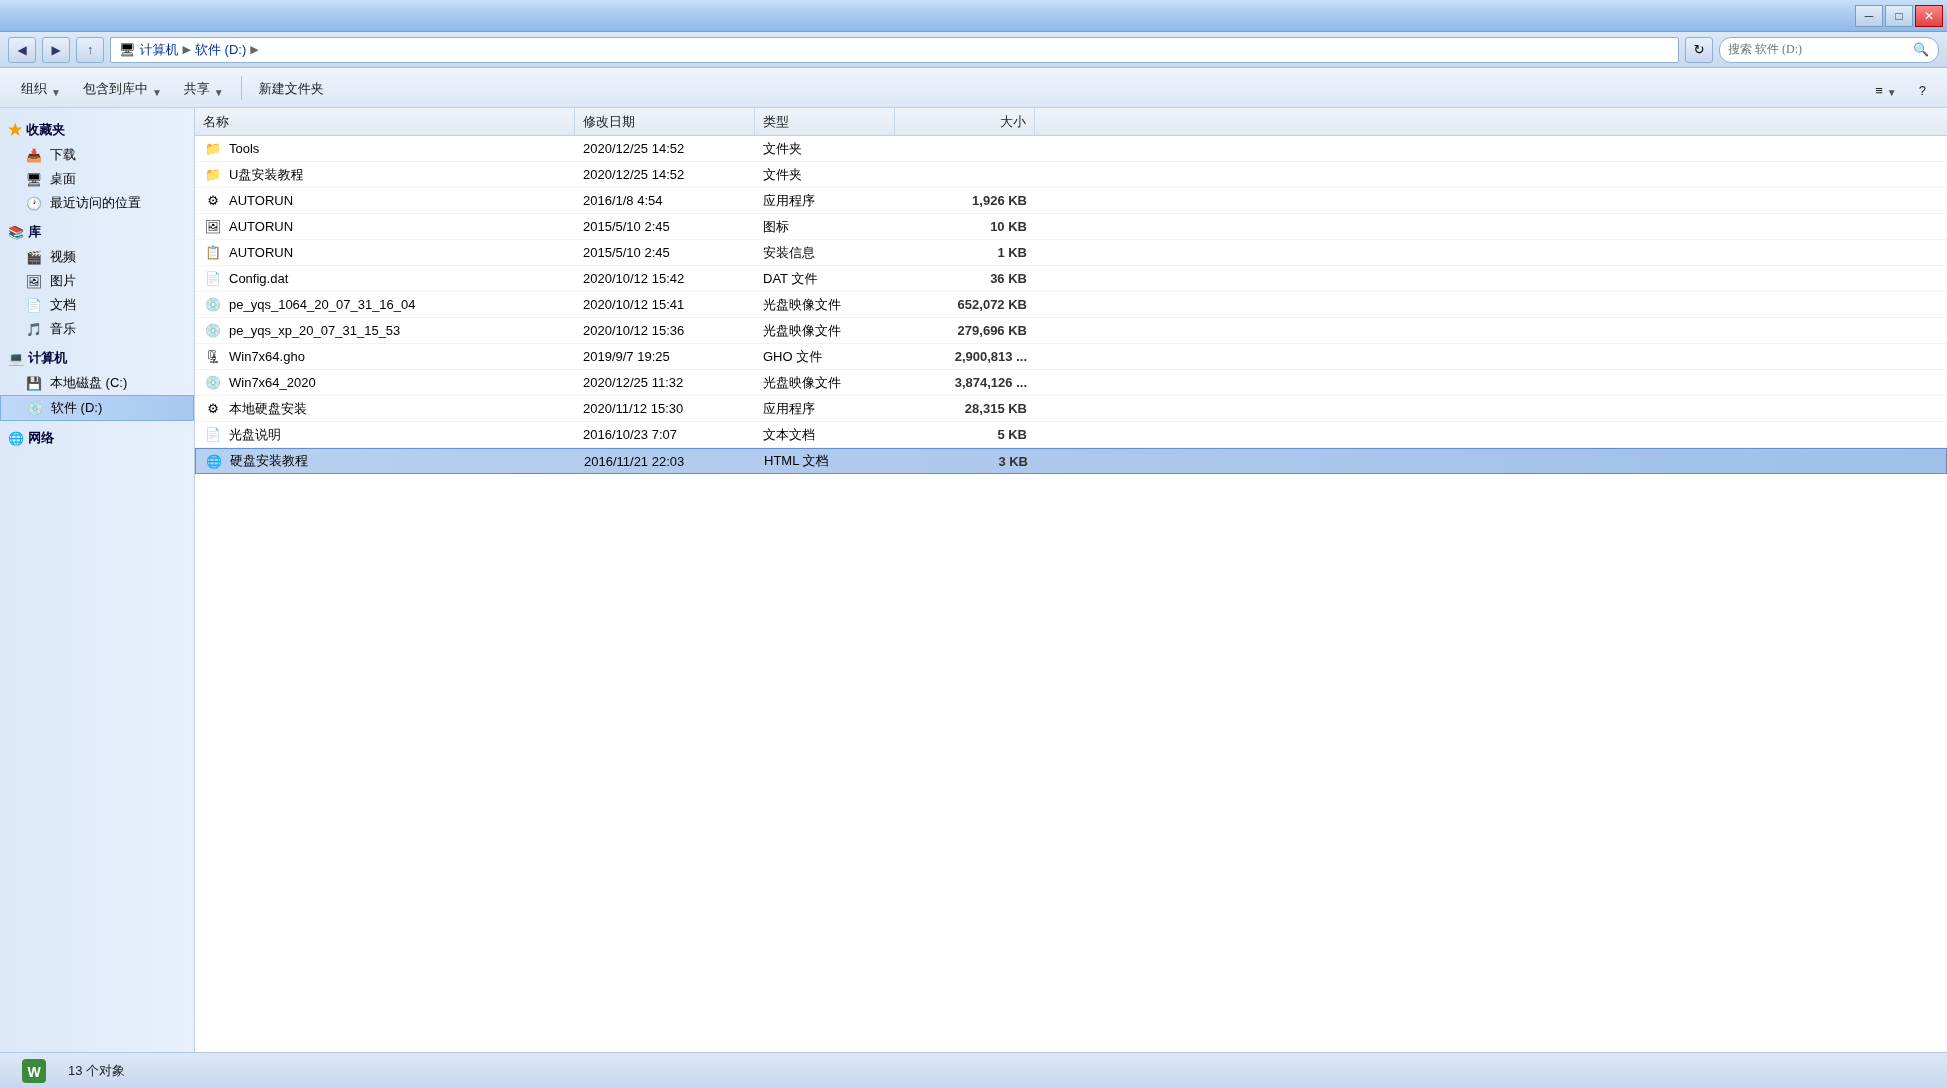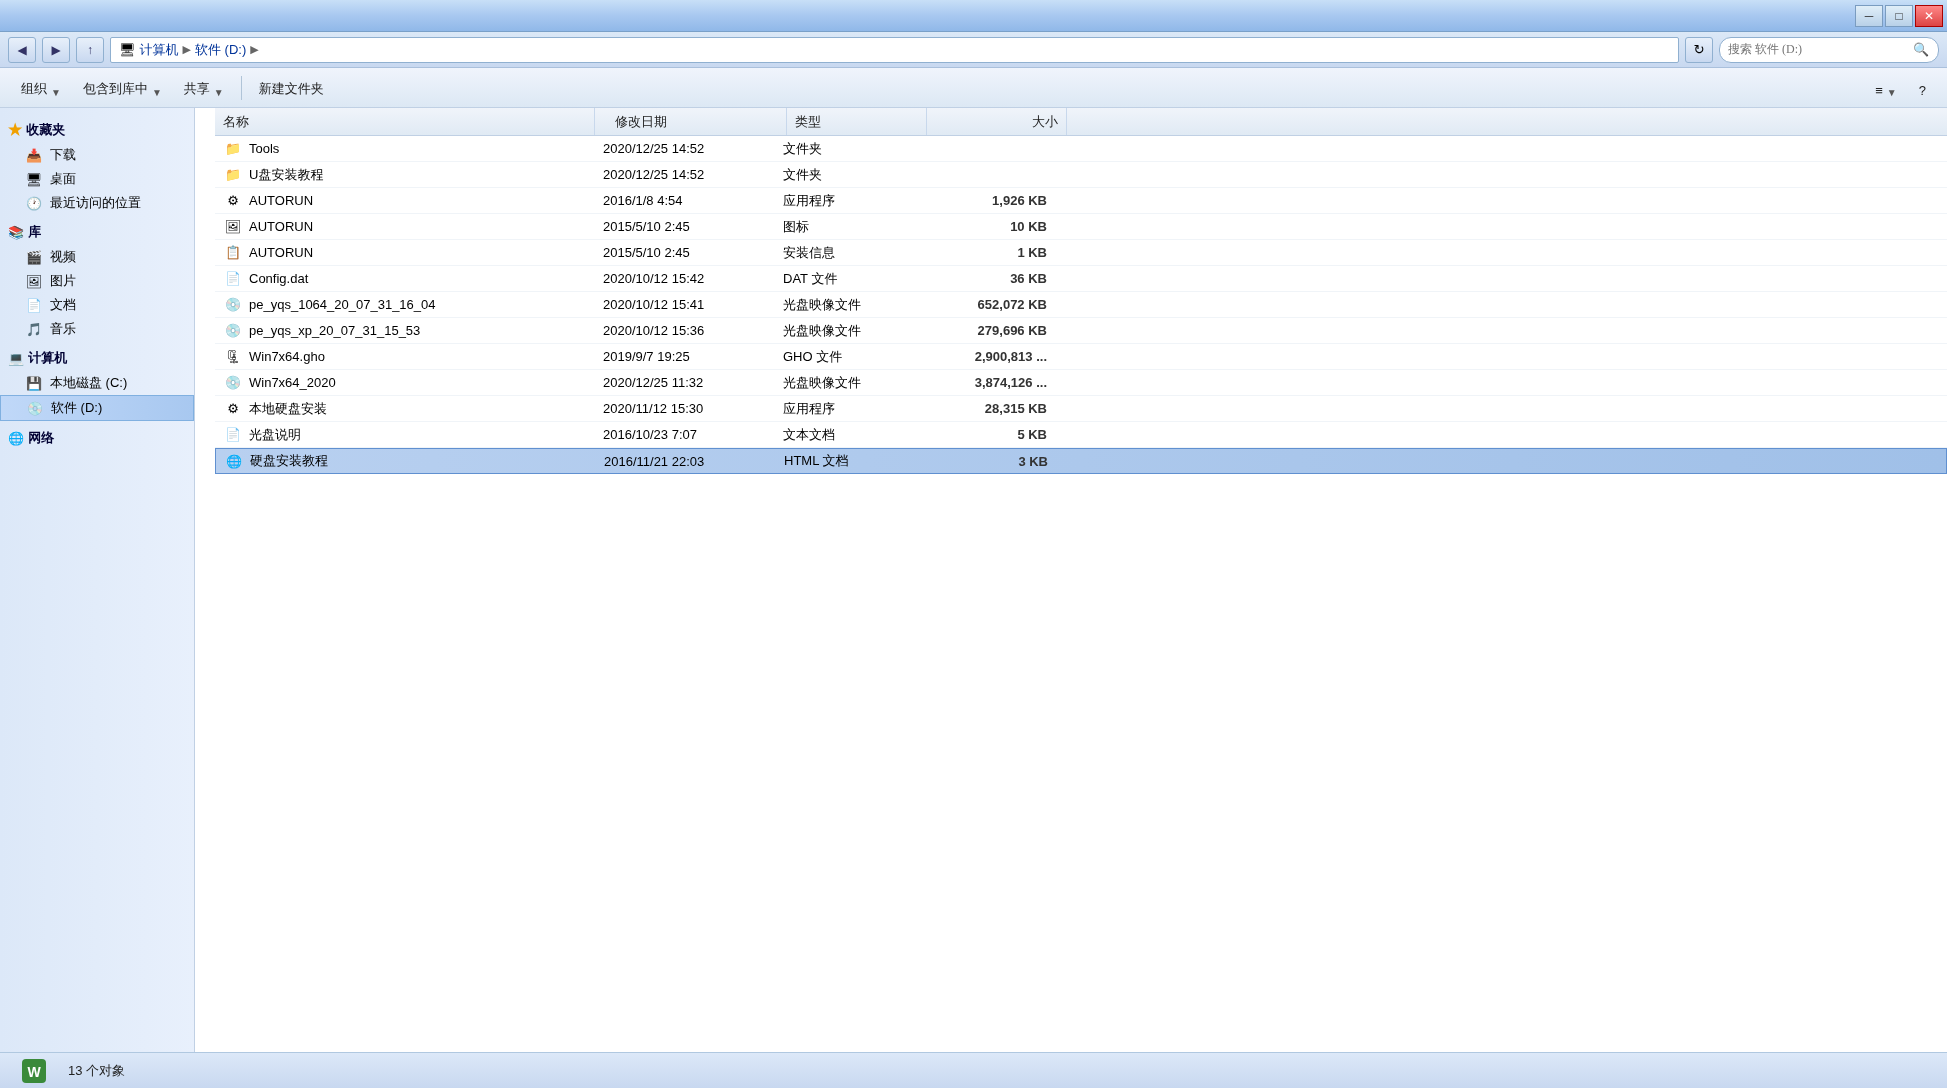--- a/index.html
+++ b/index.html
@@ -183,42 +183,41 @@
       border: 1px solid #80b0e0;
     }
     .sidebar-item-icon { width: 20px; height: 18px; display: inline-flex; align-items: center; justify-content: center; }
 
     
     .file-area {
       flex: 1;
       display: flex;
       flex-direction: column;
       background: #fff;
-      padding-left: 20px;
     }
     .file-list-header {
       display: flex;
       background: linear-gradient(to bottom, #f0f4fa, #e0eaf4);
       border-bottom: 1px solid #c0d0e4;
       height: 28px;
       align-items: center;
     }
     .col-header {
       padding: 0 8px;
       font-size: 13px;
       color: #222;
       height: 100%;
       display: flex;
       align-items: center;
       border-right: 1px solid #c8d8ec;
       cursor: pointer;
       user-select: none;
     }
     .col-name { width: 380px; }
-    .col-date { width: 180px; margin-left: 12px; }
+    .col-date { width: 180px; }
     .col-type { width: 140px; }
     .col-size { width: 140px; text-align: right; justify-content: flex-end; }
 
     .file-list-body {
       flex: 1;
       overflow-y: auto;
     }
     .file-row {
       display: flex;
       align-items: center;

